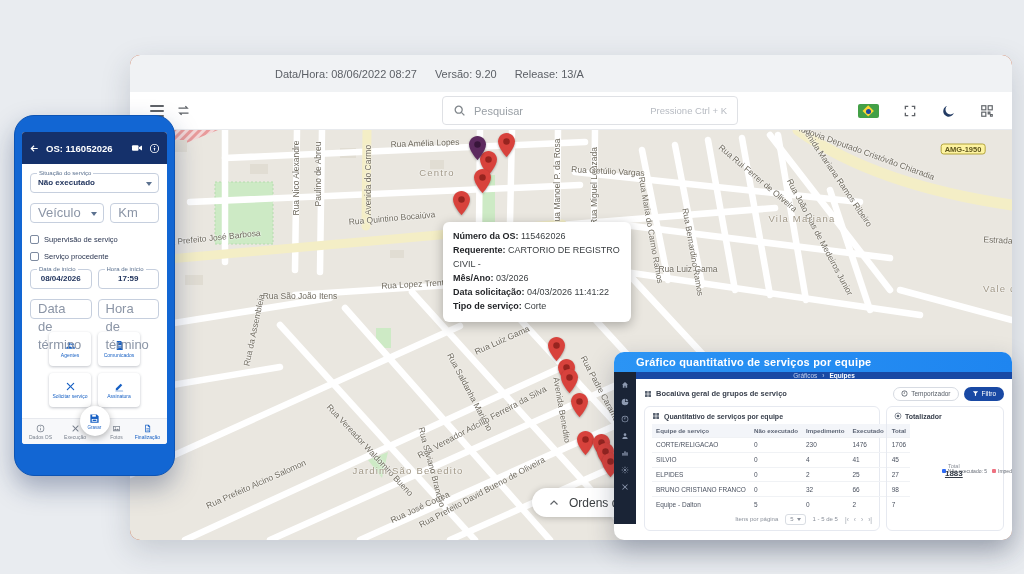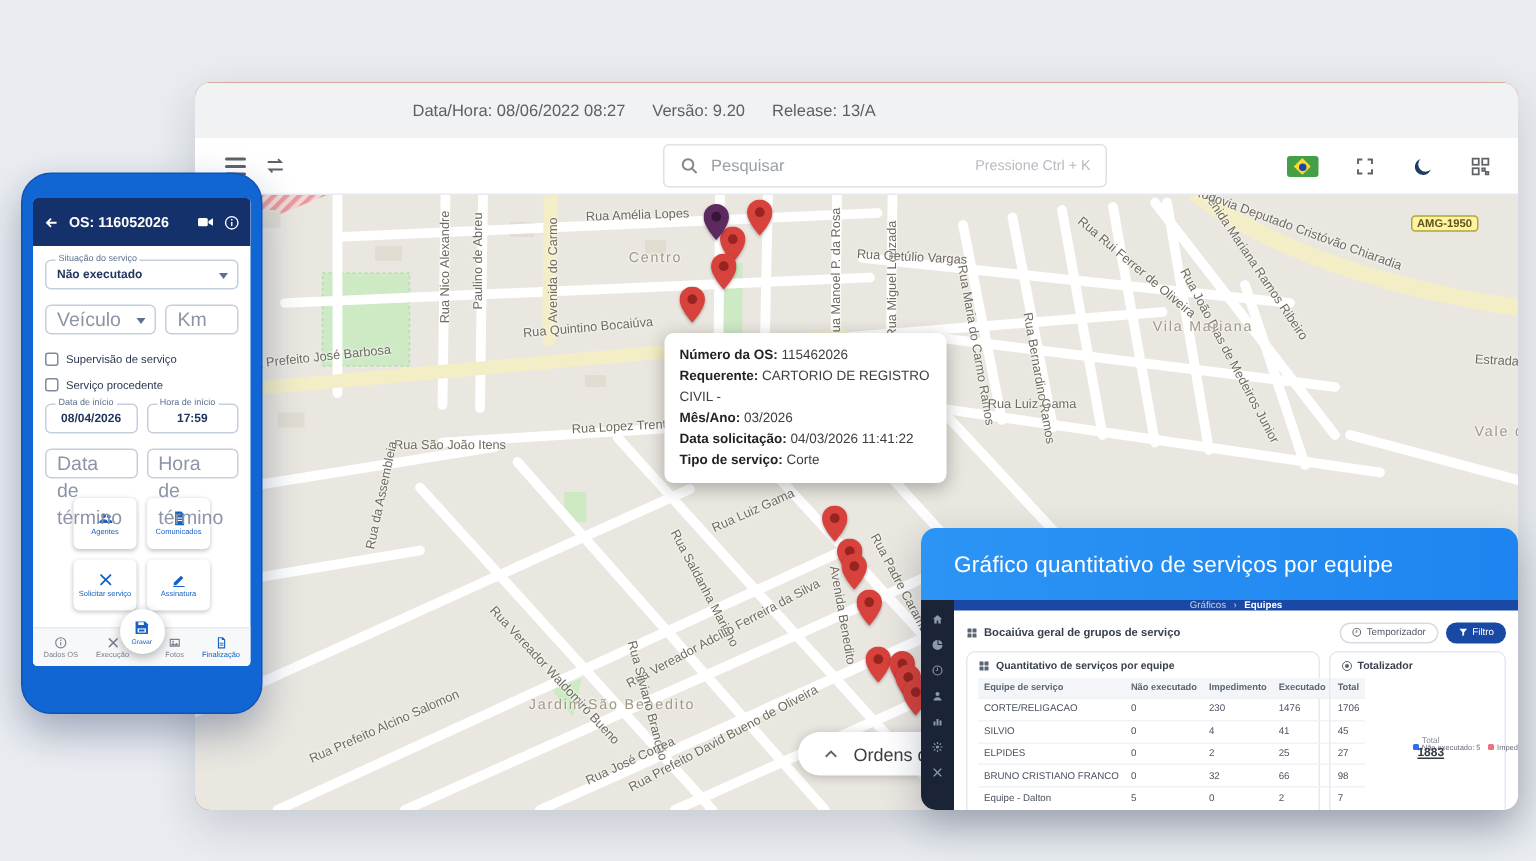--- a/index.html
+++ b/index.html
@@ -53,21 +53,21 @@
   .pact-lb{font-size:5px;line-height:1.1;text-align:center;}
   .p-nav{position:absolute;left:0;right:0;bottom:0;height:26px;background:#f7f8fa;border-top:1px solid #e7e9ee;display:flex;justify-content:space-between;align-items:center;padding:0 7px;}
   .pnav-g{display:flex;gap:12px;}
   .pnav{display:flex;flex-direction:column;align-items:center;gap:1px;font-size:5px;color:#7a828e;cursor:pointer;}
   .pnav.active{color:#1760c4;}
   .p-fab{position:absolute;left:50%;bottom:8px;transform:translateX(-50%);width:30px;height:30px;border-radius:50%;background:#fff;box-shadow:0 2px 7px rgba(0,0,0,.3);display:flex;flex-direction:column;align-items:center;justify-content:center;gap:1px;color:#1760c4;cursor:pointer;}
   .p-fab .lb{font-size:4.5px;}
 
   
   .panel{position:absolute;left:614px;top:352px;width:398px;height:188px;background:#fff;border-radius:10px;box-shadow:0 10px 26px rgba(30,40,70,.28);overflow:hidden;z-index:40;}
-  .ph-header{height:48px;background:linear-gradient(90deg,#2b94f4,#1e85f0);display:flex;align-items:center;padding-left:22px;color:#fff;font-weight:normal;font-size:15px;letter-spacing:.2px;}
+  .ph-header{height:20px;background:linear-gradient(90deg,#2b94f4,#1e85f0);display:flex;align-items:center;padding-left:22px;color:#fff;font-weight:bold;font-size:11px;letter-spacing:.2px;}
   .ph-row{display:flex;height:152px;}
   .ph-side{width:22px;background:#1a2436;display:flex;flex-direction:column;align-items:center;padding-top:9px;gap:9px;color:#8d99b0;}
   .sb-ic{display:flex;cursor:pointer;}
   .ph-main{flex:1;display:flex;flex-direction:column;background:#fff;min-width:0;}
   .crumb{height:15px;background:#1949a4;color:#c6d2ec;display:flex;align-items:center;justify-content:center;gap:5px;font-size:6.5px;}
   .crumb b{color:#fff;}
   .ph-content{flex:1;padding:6px 8px 5px;}
   .pc-toolbar{display:flex;justify-content:space-between;align-items:center;height:17px;}
   .rep-title{display:flex;align-items:center;gap:4px;font-size:7.5px;font-weight:600;color:#39404d;}
   .rep-title .ric{color:#5b6472;display:flex;}

